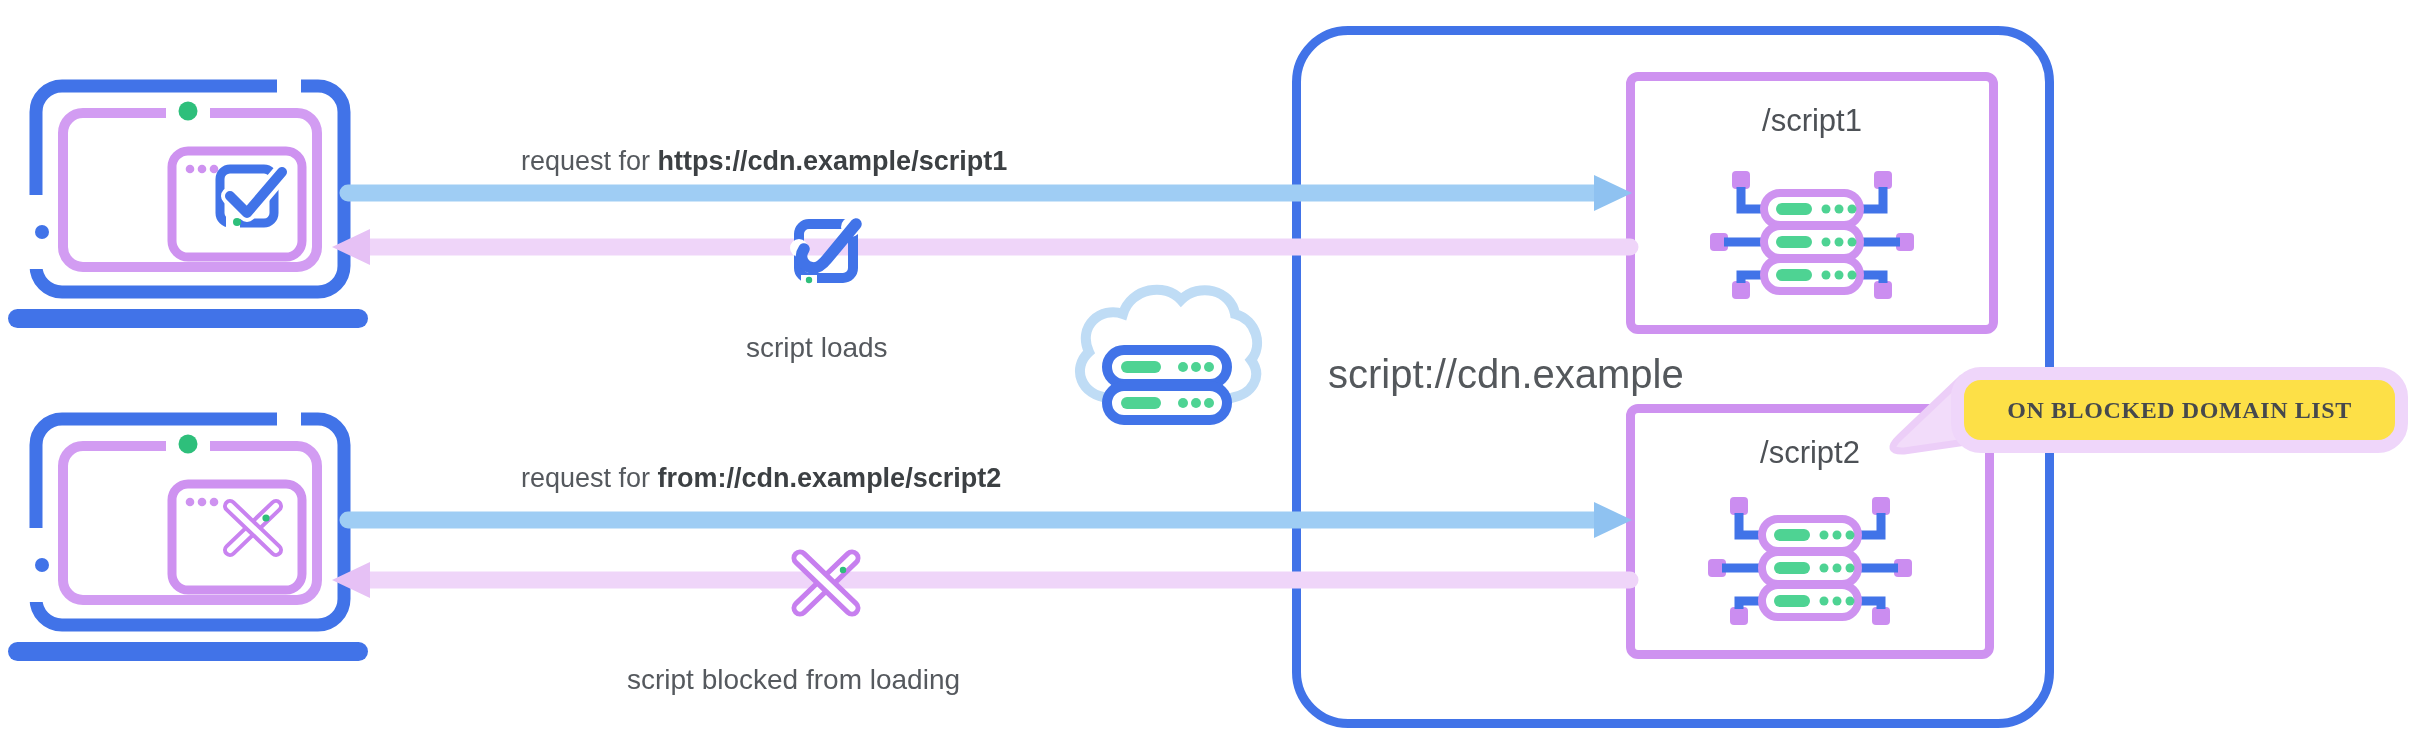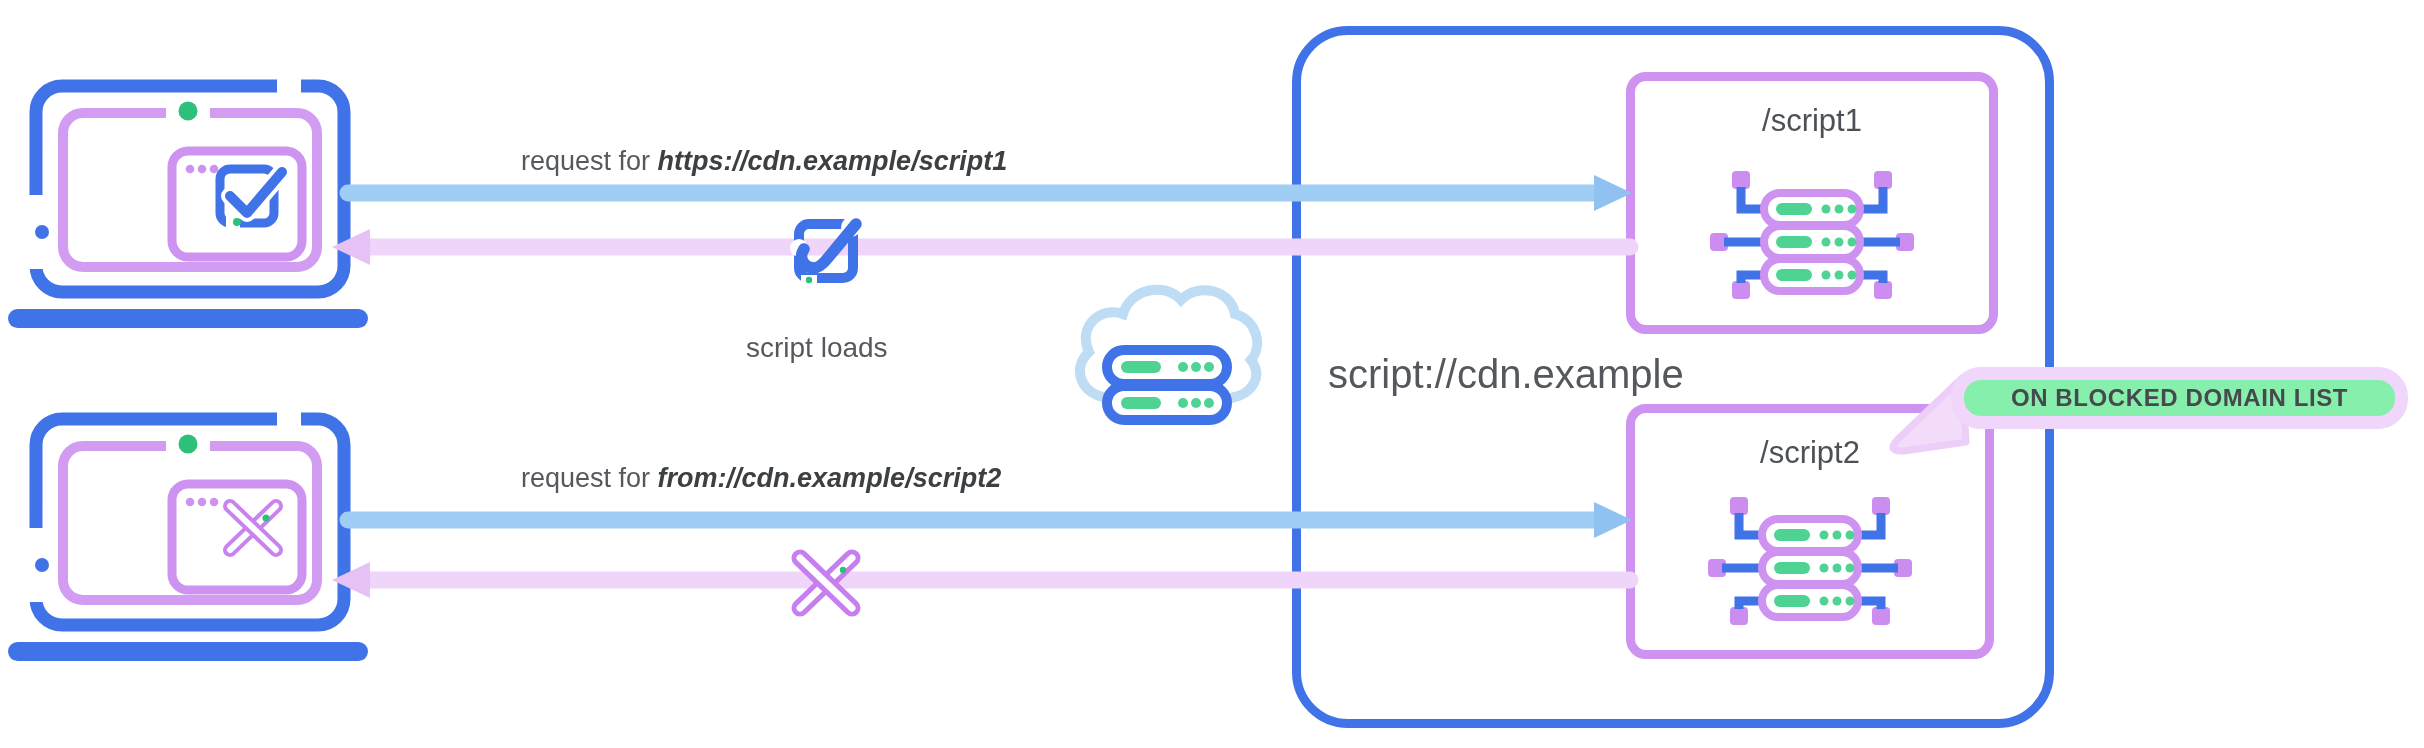--- a/index.html
+++ b/index.html
@@ -11,40 +11,40 @@
   svg.abs{display:block;}
   
   .cdn-box{
     left:1292px;top:26px;width:744px;height:684px;
     border:9px solid #4173E8;border-radius:56px;background:transparent;z-index:1;
   }
   .cdn-domain{
     left:1328px;top:352px;font-size:40px;color:#54585C;white-space:nowrap;z-index:2;
   }
   .endpoint-card{
-    background:#fff;border:9px solid #CE92F0;border-radius:20px;z-index:2;
+    background:#fff;border:9px solid #CE92F0;border-radius:12px;z-index:2;
   }
   .card-1{left:1626px;top:72px;width:354px;height:244px;}
   .card-2{left:1626px;top:404px;width:350px;height:237px;}
   .card-title{
     position:absolute;left:0;right:0;top:22px;text-align:center;
     font-size:31px;color:#4D5156;white-space:nowrap;
   }
   .node-icon{position:absolute;left:50%;transform:translateX(-50%);}
   .card-1 .node-icon{top:88px;}
   .card-2 .node-icon{top:82px;}
   
   .flow-label{font-size:27px;color:#55595E;white-space:nowrap;z-index:4;}
-  .flow-label b{font-weight:bold;color:#3C4043;font-style:italic;}
+  .flow-label b{font-weight:bold;color:#3C4043;}
   .status-label{font-size:28px;color:#55595E;white-space:nowrap;z-index:4;margin-top:24px;}
   
   .tooltip{
-    left:1951px;top:367px;width:457px;height:62px;box-sizing:border-box;
-    background:#86efac;border:13px solid #EFD6FA;border-radius:30px;
-    display:flex;align-items:center;justify-content:center;z-index:8;
+    left:1951px;top:367px;width:457px;height:86px;box-sizing:border-box;
+    background:#fde047;border:13px solid #EFD6FA;border-radius:30px;
+    display:flex;align-items:center;justify-content:center;z-index:8;font-family:Liberation Serif, serif;
   }
   .tooltip-text{
     font-size:24px;font-weight:bold;letter-spacing:0.6px;color:#46494D;white-space:nowrap;
   }.z4{z-index:4}.z5{z-index:5}.z6{z-index:6}.z7{z-index:7}
 </style>
 </head>
 <body>
 
 <div class="stage">
 
@@ -214,20 +214,21 @@
   </svg>
 
   <div class="abs flow-label" style="left:521px;top:146px">
     <span>request for </span><b>https://cdn.example/script1</b>
   </div>
   <div class="abs status-label" style="left:746px;top:308px">script loads</div>
 
   <div class="abs flow-label" style="left:521px;top:463px">
     <span>request for </span><b>from://cdn.example/script2</b>
   </div>
+  <div class="abs status-label" style="left:627px;top:640px">script blocked from loading</div>
 
   <svg class="abs z7" style="left:1856px;top:366px" width="140" height="96" viewBox="0 0 140 96">
     <path d="M106 12 L44 71 Q28 86 48 85 L110 76 Z" fill="#F2DCFA" stroke="#ECCEF8" stroke-width="7" stroke-linejoin="round" stroke-linecap="round"></path>
   </svg>
   <div class="abs tooltip">
     <span class="tooltip-text">ON BLOCKED DOMAIN LIST</span>
   </div>
 
 </div>
 

